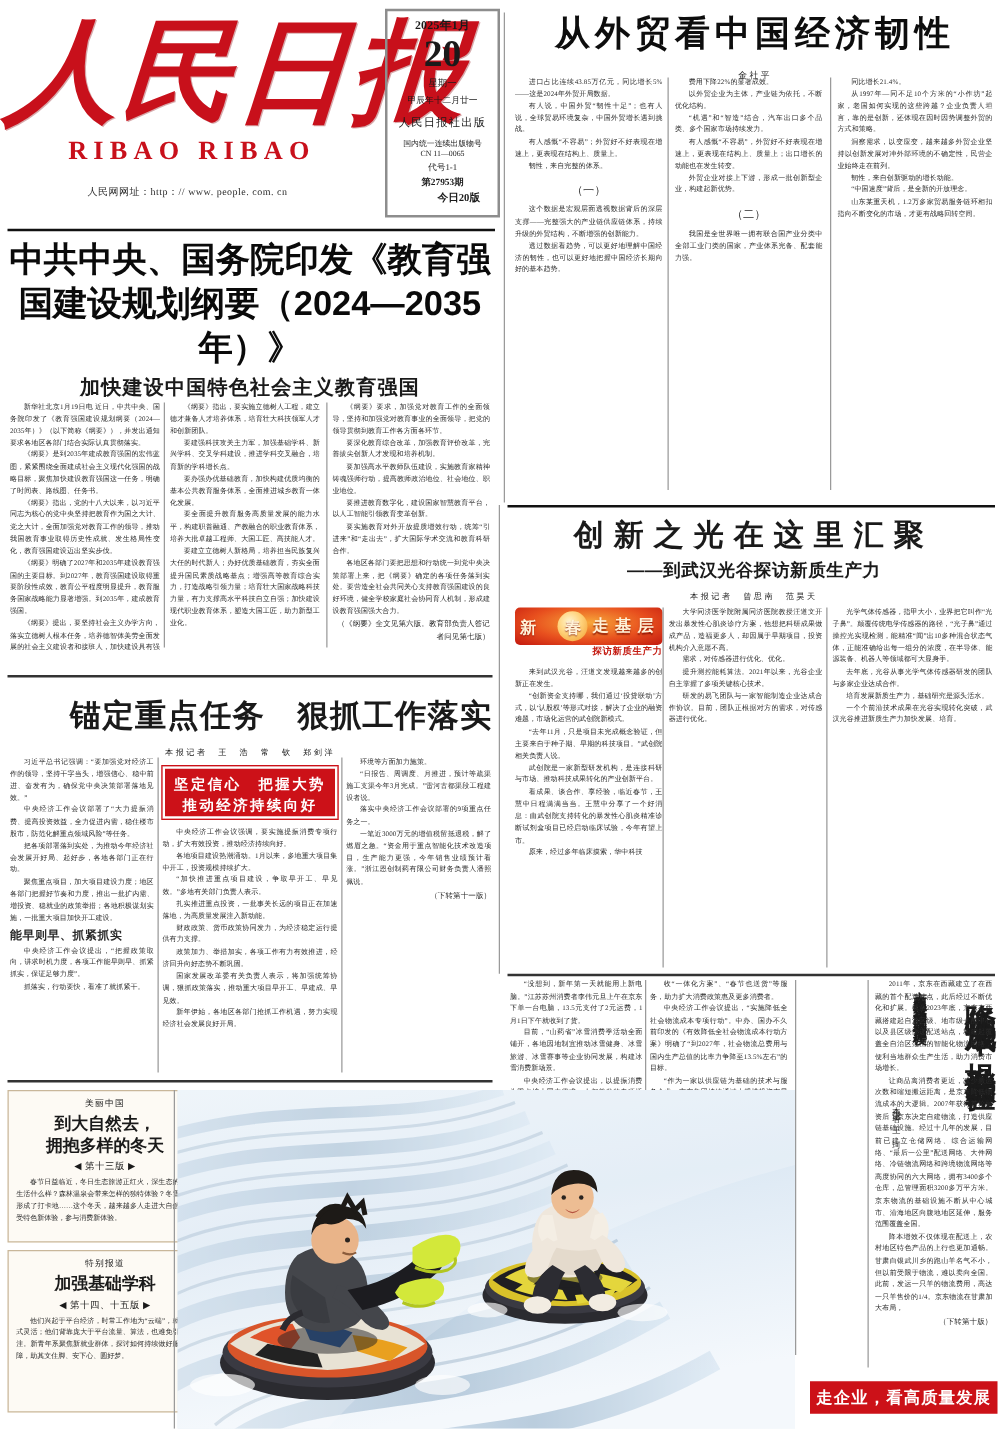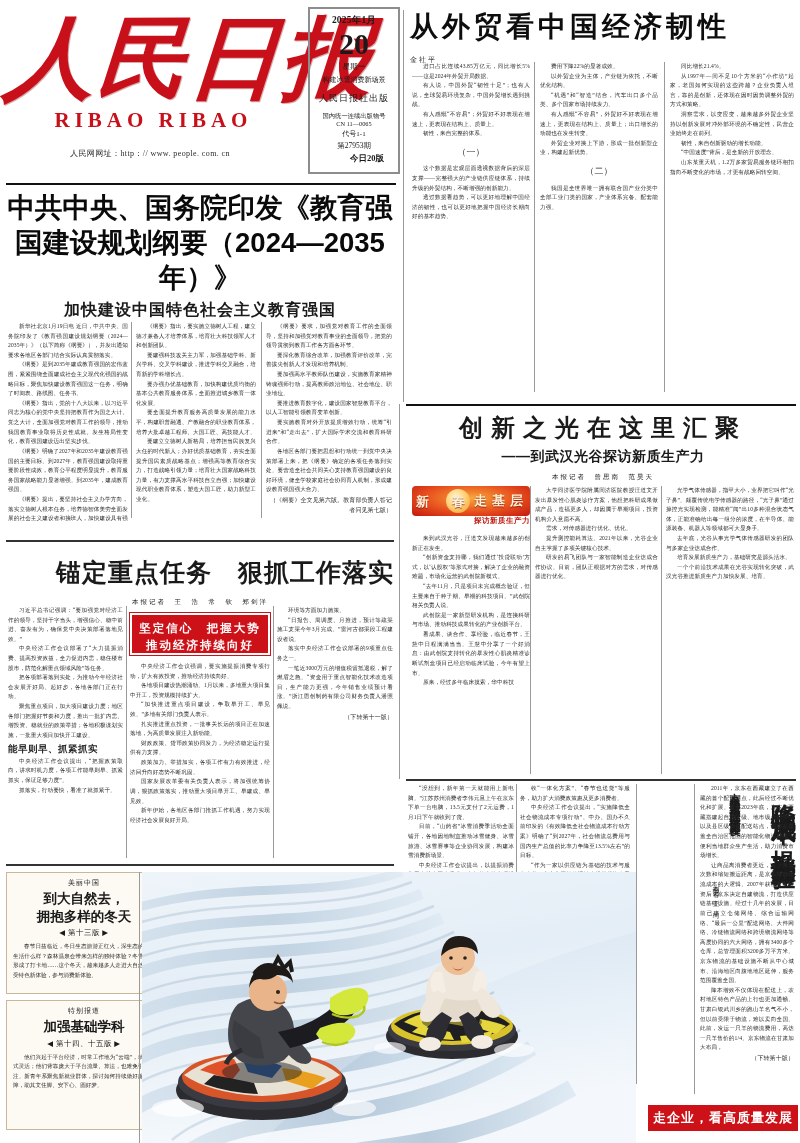--- a/index.html
+++ b/index.html
@@ -48,27 +48,27 @@
     padding-top: 5px;
   }
   .db-year { font-size: 9.5px; font-weight: bold; letter-spacing: .2px; }
   .db-day { font-size: 30px; font-weight: bold; line-height: 1.05; margin-top: 1px; }
   .db-week { font-size: 7.5px; margin-top: 2px; }
   .db-lunar { font-size: 7px; margin-top: 3px; }
   .db-pub { font-size: 9px; margin-top: 7px; letter-spacing: 1px; }
   .db-small { font-size: 6.3px; margin-top: 6px; line-height: 1.5; }
   .db-cn { font-size: 6.3px; }
   .db-code { font-size: 7px; margin-top: 2px; }
-  .db-issue { font-size: 7.5px; margin-top: 2px; }
+  .db-issue { font-size: 7.5px; margin-top: 2px; font-weight: bold; }
   .db-pages { font-size: 8.5px; font-weight: bold; margin-top: 2px; padding-left: 26px; }
 
   
   .rt-head {
     position: absolute; left: 410px; top: 8px; width: 388px;
-    text-align: left;
+    text-align: center;
   }
   .rt-head h1 {
     font-family: "Liberation Sans", sans-serif;
     font-weight: bold; font-size: 28px; letter-spacing: 4px;
     color: #0d0d0d;
   }
   .rt-byline { font-size: 7px; margin-top: 9px; letter-spacing: 2px; }
 
   .rule-thick { position: absolute; left: 6px; width: 788px; border-top: 2.5px solid #111; }
   .rule-thin  { position: absolute; border-top: 1px solid #333; }
@@ -213,21 +213,21 @@
     <div class="logo-zone">
       <div class="logo-chars">人民日报</div>
       <div class="logo-pinyin">RIBAO RIBAO</div>
     </div>
     <div class="logo-url">人民网网址：http：// www. people. com. cn</div>
 
     <div class="datebox">
       <div class="db-year">2025年1月</div>
       <div class="db-day">20</div>
       <div class="db-week">星期一</div>
-      <div class="db-lunar">构建冰雪消费新场景</div>
+      <div class="db-lunar">甲辰年十二月廿一</div>
       <div class="db-pub">人民日报社出版</div>
       <div class="db-small">国内统一连续出版物号</div>
       <div class="db-cn">CN 11—0065</div>
       <div class="db-code">代号1-1</div>
       <div class="db-issue">第27953期</div>
       <div class="db-pages">今日20版</div>
     </div>
 
     <div class="rt-head">
       <h1>从外贸看中国经济韧性</h1>

